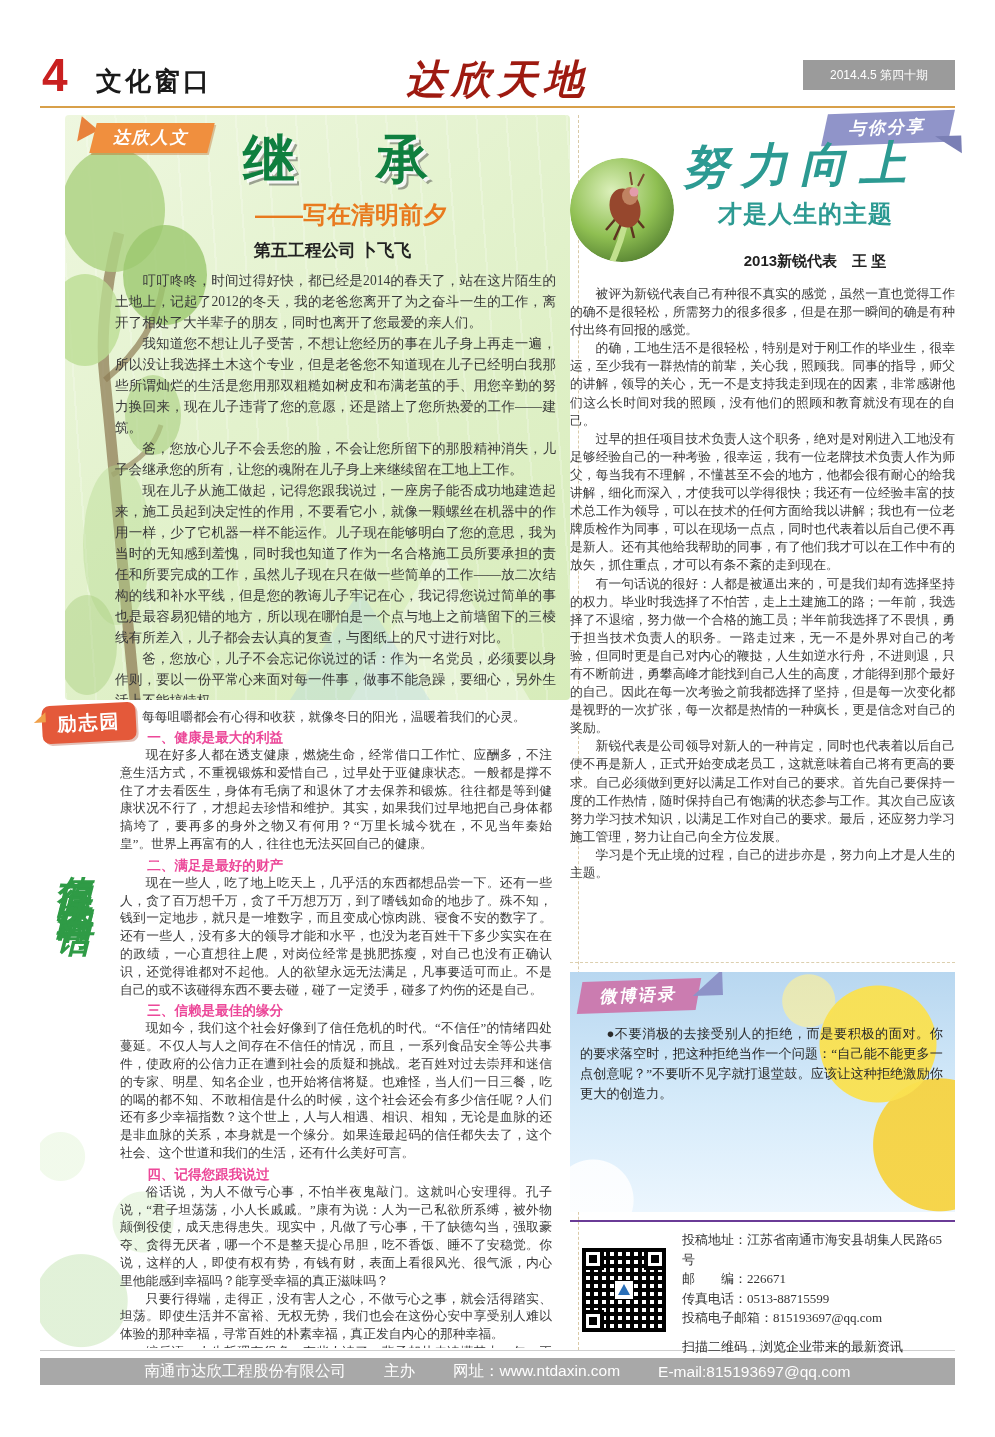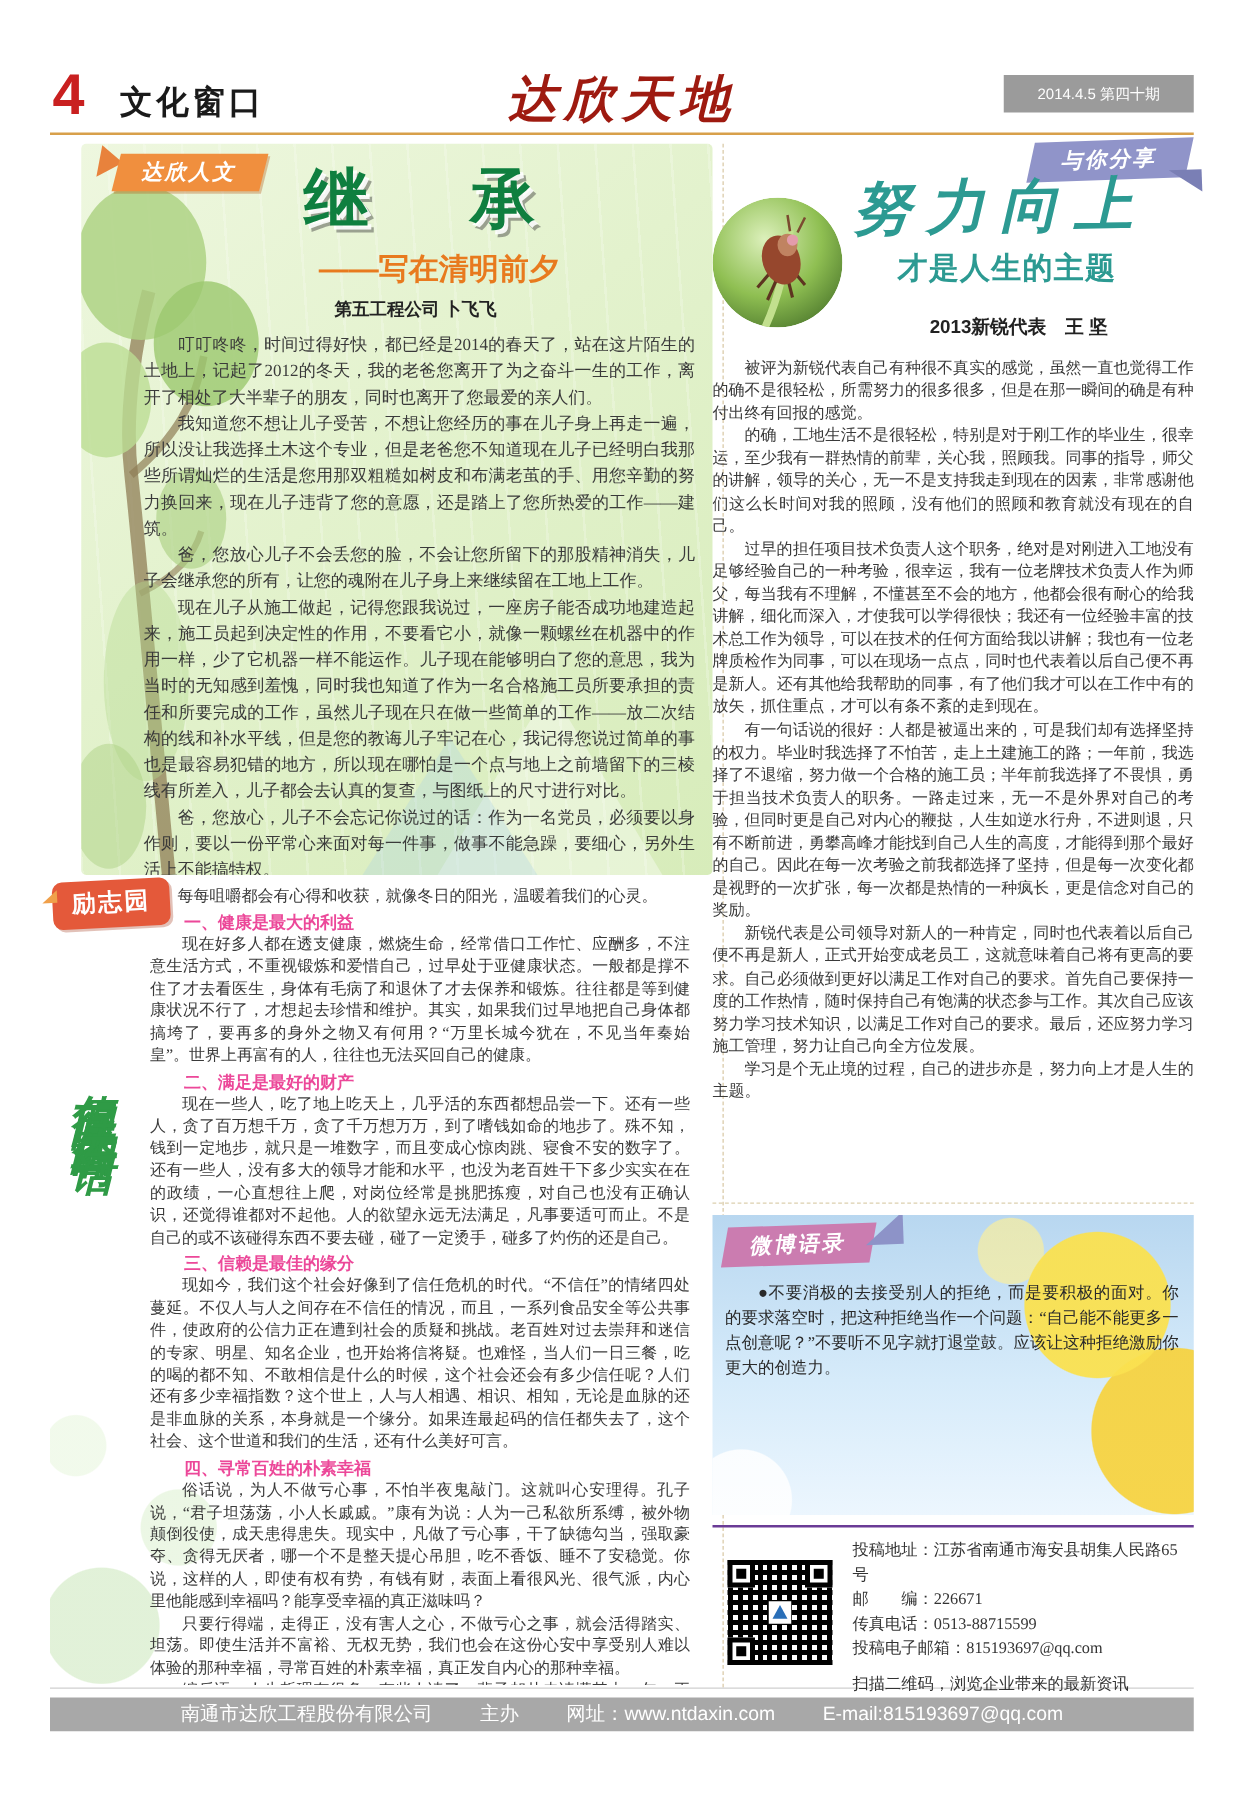--- a/index.html
+++ b/index.html
@@ -25,21 +25,21 @@
   .green-box .grass { position:absolute; inset:0; background:repeating-linear-gradient(86deg, rgba(255,255,255,.22) 0 2px, transparent 2px 30px); }
   .tree-svg { position:absolute; left:-8px; top:0; }
   .tri-deco1 { position:absolute; right:40px; bottom:0; width:0; height:0; border-left:90px solid transparent; border-right:90px solid transparent; border-bottom:150px solid rgba(255,255,255,.38); }
   .tri-deco2 { position:absolute; right:140px; bottom:0; width:0; height:0; border-left:70px solid transparent; border-right:70px solid transparent; border-bottom:110px solid rgba(170,210,230,.30); }
   .ribbon-orange { position:absolute; left:28px; top:8px; width:118px; height:30px; background:#f08f3e; transform:skewX(-14deg);
     color:#fff; font-size:17px; font-weight:bold; text-align:center; line-height:30px; letter-spacing:2px; box-shadow:2px 2px 0 rgba(180,90,20,.35); }
   .bird { position:absolute; left:6px; top:2px; width:0; height:0; border-left:16px solid transparent; border-right:8px solid transparent; border-bottom:20px solid #e8823c; transform:rotate(-28deg); }
   .lt-title { position:relative; margin-top:10px; padding-left:70px; text-align:center; font-size:52px; font-weight:bold; color:#0f7f3f;
     letter-spacing:34px; text-shadow:3px 3px 0 rgba(255,255,255,.9), 5px 5px 0 rgba(60,60,60,.45); font-family:"Liberation Serif", serif; }
   .lt-sub { position:relative; margin-top:4px; padding-left:190px; font-size:24px; font-weight:bold; color:#e87a1e; }
-  .lt-byline { position:relative; margin-top:8px; text-align:center; padding-left:30px; font-size:14px; color:#222; font-weight:bold; }
+  .lt-byline { position:relative; margin-top:8px; text-align:center; padding-left:30px; font-size:17px; color:#222; font-weight:bold; }
   .lt-body { position:relative; margin-top:8px; padding:0 14px 0 50px; height:438px; overflow:hidden; }
   .lt-body p { font-family:"Liberation Serif","DejaVu Serif",serif; font-size:13.6px; line-height:21px; color:#3a3a3a; text-align:justify; text-indent:2em; }
 
   
   .insp { position:absolute; left:40px; top:698px; width:515px; height:655px; }
   .insp-bokeh { position:absolute; inset:0; background:
      radial-gradient(circle at 8% 92%, rgba(190,225,170,.45) 0 46px, transparent 47px),
      radial-gradient(circle at 20% 80%, rgba(200,232,180,.35) 0 30px, transparent 31px),
      radial-gradient(circle at 4% 70%, rgba(210,238,190,.30) 0 24px, transparent 25px); }
   .insp-label { position:absolute; left:2px; top:6px; width:94px; height:38px; background:#e4593a; border-radius:8px; transform:rotate(-3deg);
@@ -148,21 +148,21 @@
     <div class="insp-label">励志园</div>
     <div class="vtitle">值得回味一生的四句话</div>
     <div class="insp-content">
       <div class="intro">每每咀嚼都会有心得和收获，就像冬日的阳光，温暖着我们的心灵。</div>
       <h3>一、健康是最大的利益</h3>
       <p>现在好多人都在透支健康，燃烧生命，经常借口工作忙、应酬多，不注意生活方式，不重视锻炼和爱惜自己，过早处于亚健康状态。一般都是撑不住了才去看医生，身体有毛病了和退休了才去保养和锻炼。往往都是等到健康状况不行了，才想起去珍惜和维护。其实，如果我们过早地把自己身体都搞垮了，要再多的身外之物又有何用？“万里长城今犹在，不见当年秦始皇”。世界上再富有的人，往往也无法买回自己的健康。</p>
       <h3>二、满足是最好的财产</h3>
       <p>现在一些人，吃了地上吃天上，几乎活的东西都想品尝一下。还有一些人，贪了百万想千万，贪了千万想万万，到了嗜钱如命的地步了。殊不知，钱到一定地步，就只是一堆数字，而且变成心惊肉跳、寝食不安的数字了。还有一些人，没有多大的领导才能和水平，也没为老百姓干下多少实实在在的政绩，一心直想往上爬，对岗位经常是挑肥拣瘦，对自己也没有正确认识，还觉得谁都对不起他。人的欲望永远无法满足，凡事要适可而止。不是自己的或不该碰得东西不要去碰，碰了一定烫手，碰多了灼伤的还是自己。</p>
       <h3>三、信赖是最佳的缘分</h3>
       <p>现如今，我们这个社会好像到了信任危机的时代。“不信任”的情绪四处蔓延。不仅人与人之间存在不信任的情况，而且，一系列食品安全等公共事件，使政府的公信力正在遭到社会的质疑和挑战。老百姓对过去崇拜和迷信的专家、明星、知名企业，也开始将信将疑。也难怪，当人们一日三餐，吃的喝的都不知、不敢相信是什么的时候，这个社会还会有多少信任呢？人们还有多少幸福指数？这个世上，人与人相遇、相识、相知，无论是血脉的还是非血脉的关系，本身就是一个缘分。如果连最起码的信任都失去了，这个社会、这个世道和我们的生活，还有什么美好可言。</p>
-      <h3>四、寻常百姓的朴素幸福</h3>
+      <h3>四、记得您跟我说过</h3>
       <p>俗话说，为人不做亏心事，不怕半夜鬼敲门。这就叫心安理得。孔子说，“君子坦荡荡，小人长戚戚。”康有为说：人为一己私欲所系缚，被外物颠倒役使，成天患得患失。现实中，凡做了亏心事，干了缺德勾当，强取豪夺、贪得无厌者，哪一个不是整天提心吊胆，吃不香饭、睡不了安稳觉。你说，这样的人，即使有权有势，有钱有财，表面上看很风光、很气派，内心里他能感到幸福吗？能享受幸福的真正滋味吗？</p>
       <p>只要行得端，走得正，没有害人之心，不做亏心之事，就会活得踏实、坦荡。即使生活并不富裕、无权无势，我们也会在这份心安中享受别人难以体验的那种幸福，寻常百姓的朴素幸福，真正发自内心的那种幸福。</p>
       <p>编后语：人生哲理有很多。有些人读了一辈子却从未读懂其中一句，正如你看一道风景，第一次是一种感觉，第二次又是不同的感觉。重在咂摸品味，毕竟智慧是没有边界的。（励志网）</p>
     </div>
   </div>
 
   <div class="right-col">
     <div class="ribbon-purple">与你分享</div>
     <div class="photo-circle">
       <svg width="104" height="104" viewBox="0 0 104 104">

